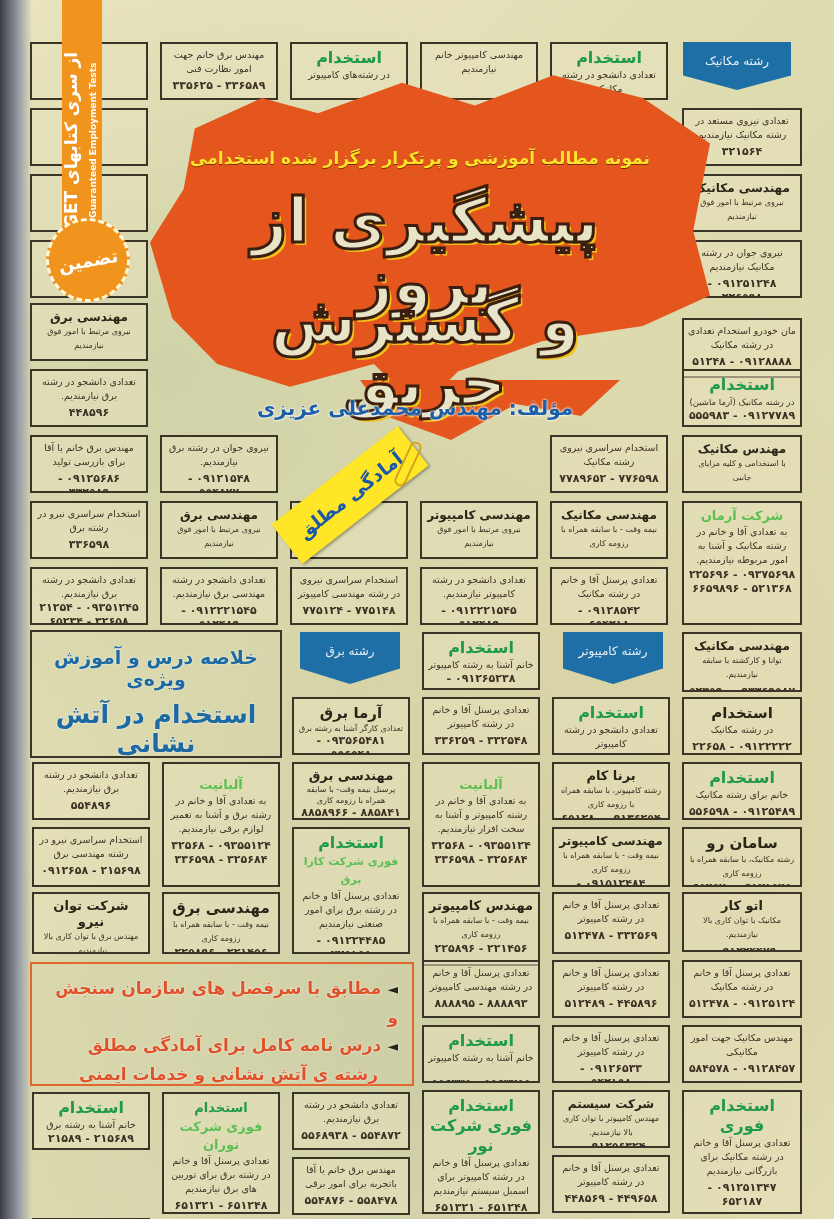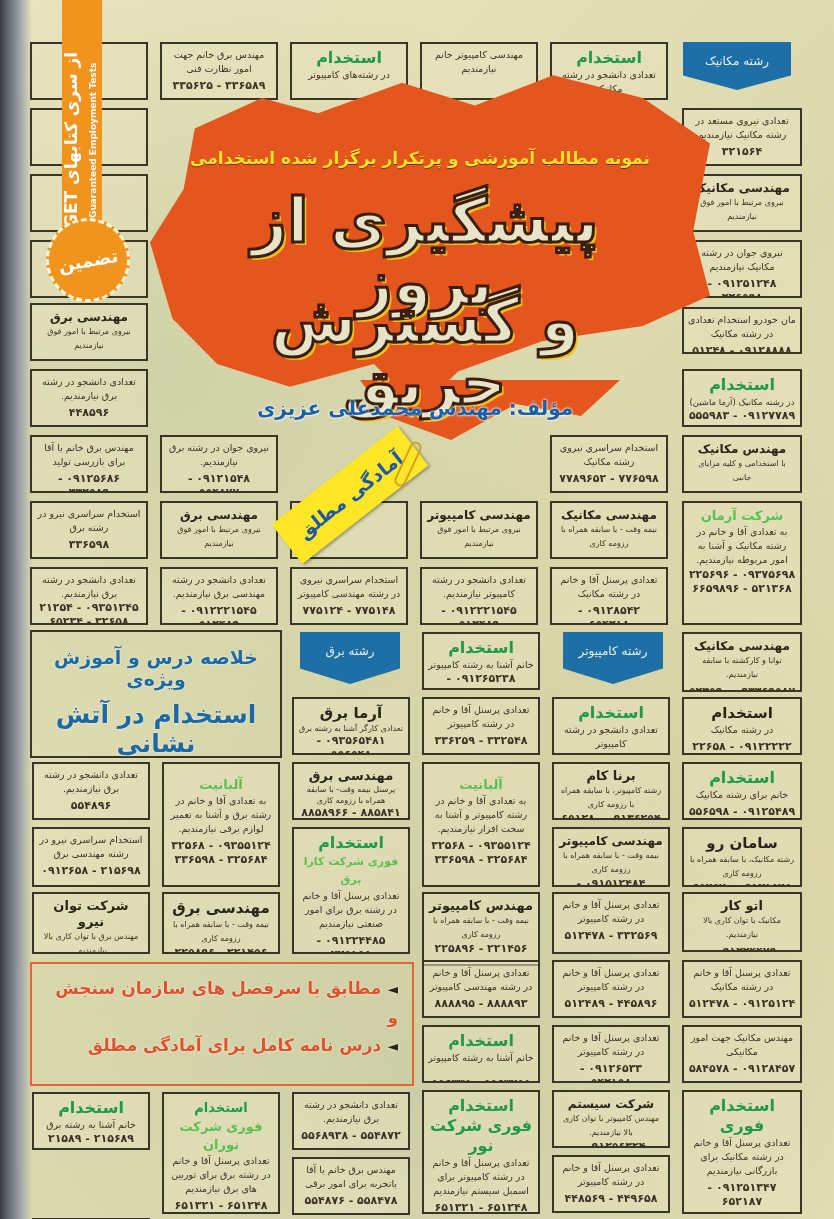--- a/index.html
+++ b/index.html
@@ -190,21 +190,21 @@
 </div>
 <div class="ad" style="left:682px;top:174px;width:120px;height:58px">
   <div class="t" style="font-size:12px;line-height:16px">مهندسی مکانیک</div>
   <div style="font-size:8px">نیروی مرتبط با امور فوق نیازمندیم</div>
   <div class="ph">۴۸۱۲ - ۶۵۸۹۱۲</div>
 </div>
 <div class="ad" style="left:682px;top:240px;width:120px;height:58px">
   <div>نیروی جوان در رشته مکانیک نیازمندیم</div>
   <div class="ph">۰۹۱۲۵۱۲۴۸ - ۲۲۶۵۹۸</div>
 </div>
-<div class="ad" style="left:682px;top:307px;width:120px;height:47px">
+<div class="ad" style="left:682px;top:318px;width:120px;height:60px">
   <div>مان خودرو استخدام تعدادی در رشته مکانیک</div>
   <div class="ph">۰۹۱۲۸۸۸۸ - ۵۱۲۴۸</div>
 </div>
 <div class="ad" style="left:682px;top:369px;width:120px;height:58px">
   <div class="g">استخدام</div>
   <div style="font-size:8.5px">در رشته مکانیک (آرما ماشین)</div>
   <div class="ph" style="margin-top:0">۰۹۱۲۷۷۸۹ - ۵۵۵۹۸۳</div>
 </div>
 <div class="ad" style="left:682px;top:435px;width:120px;height:58px">
   <div class="t" style="font-size:12px;line-height:16px">مهندس مکانیک</div>
@@ -400,20 +400,21 @@
   <div class="ph">۵۵۸۴۷۸ - ۵۵۴۸۷۶</div>
 </div>
 
 <div class="summary">
   <div class="l1">خلاصه درس و آموزش ویژه‌ی</div>
   <div class="l2">استخدام در آتش نشانی</div>
 </div>
 <div class="bullets">
   <div class="b"><span class="arr">◄</span><span>مطابق با سرفصل های سازمان سنجش و</span></div>
   <div class="b"><span class="arr">◄</span><span>درس نامه کامل برای آمادگی مطلق</span></div>
+  <div class="b" style="padding-right:20px">رشته ی آتش نشانی و خدمات ایمنی</div>
 </div>
 
 <div class="splash"></div>
 <div class="splash2"></div>
 <div class="subtitle-top">نمونه مطالب آموزشی و پرتکرار برگزار شده استخدامی</div>
 <div class="main-title" style="top:190px">پیشگیری از بروز</div>
 <div class="main-title" style="top:290px">و گسترش حریق</div>
 <div class="author">مؤلف: مهندس محمدعلی عزیزی</div>
 
 <div class="tag">آمادگی مطلق</div>

